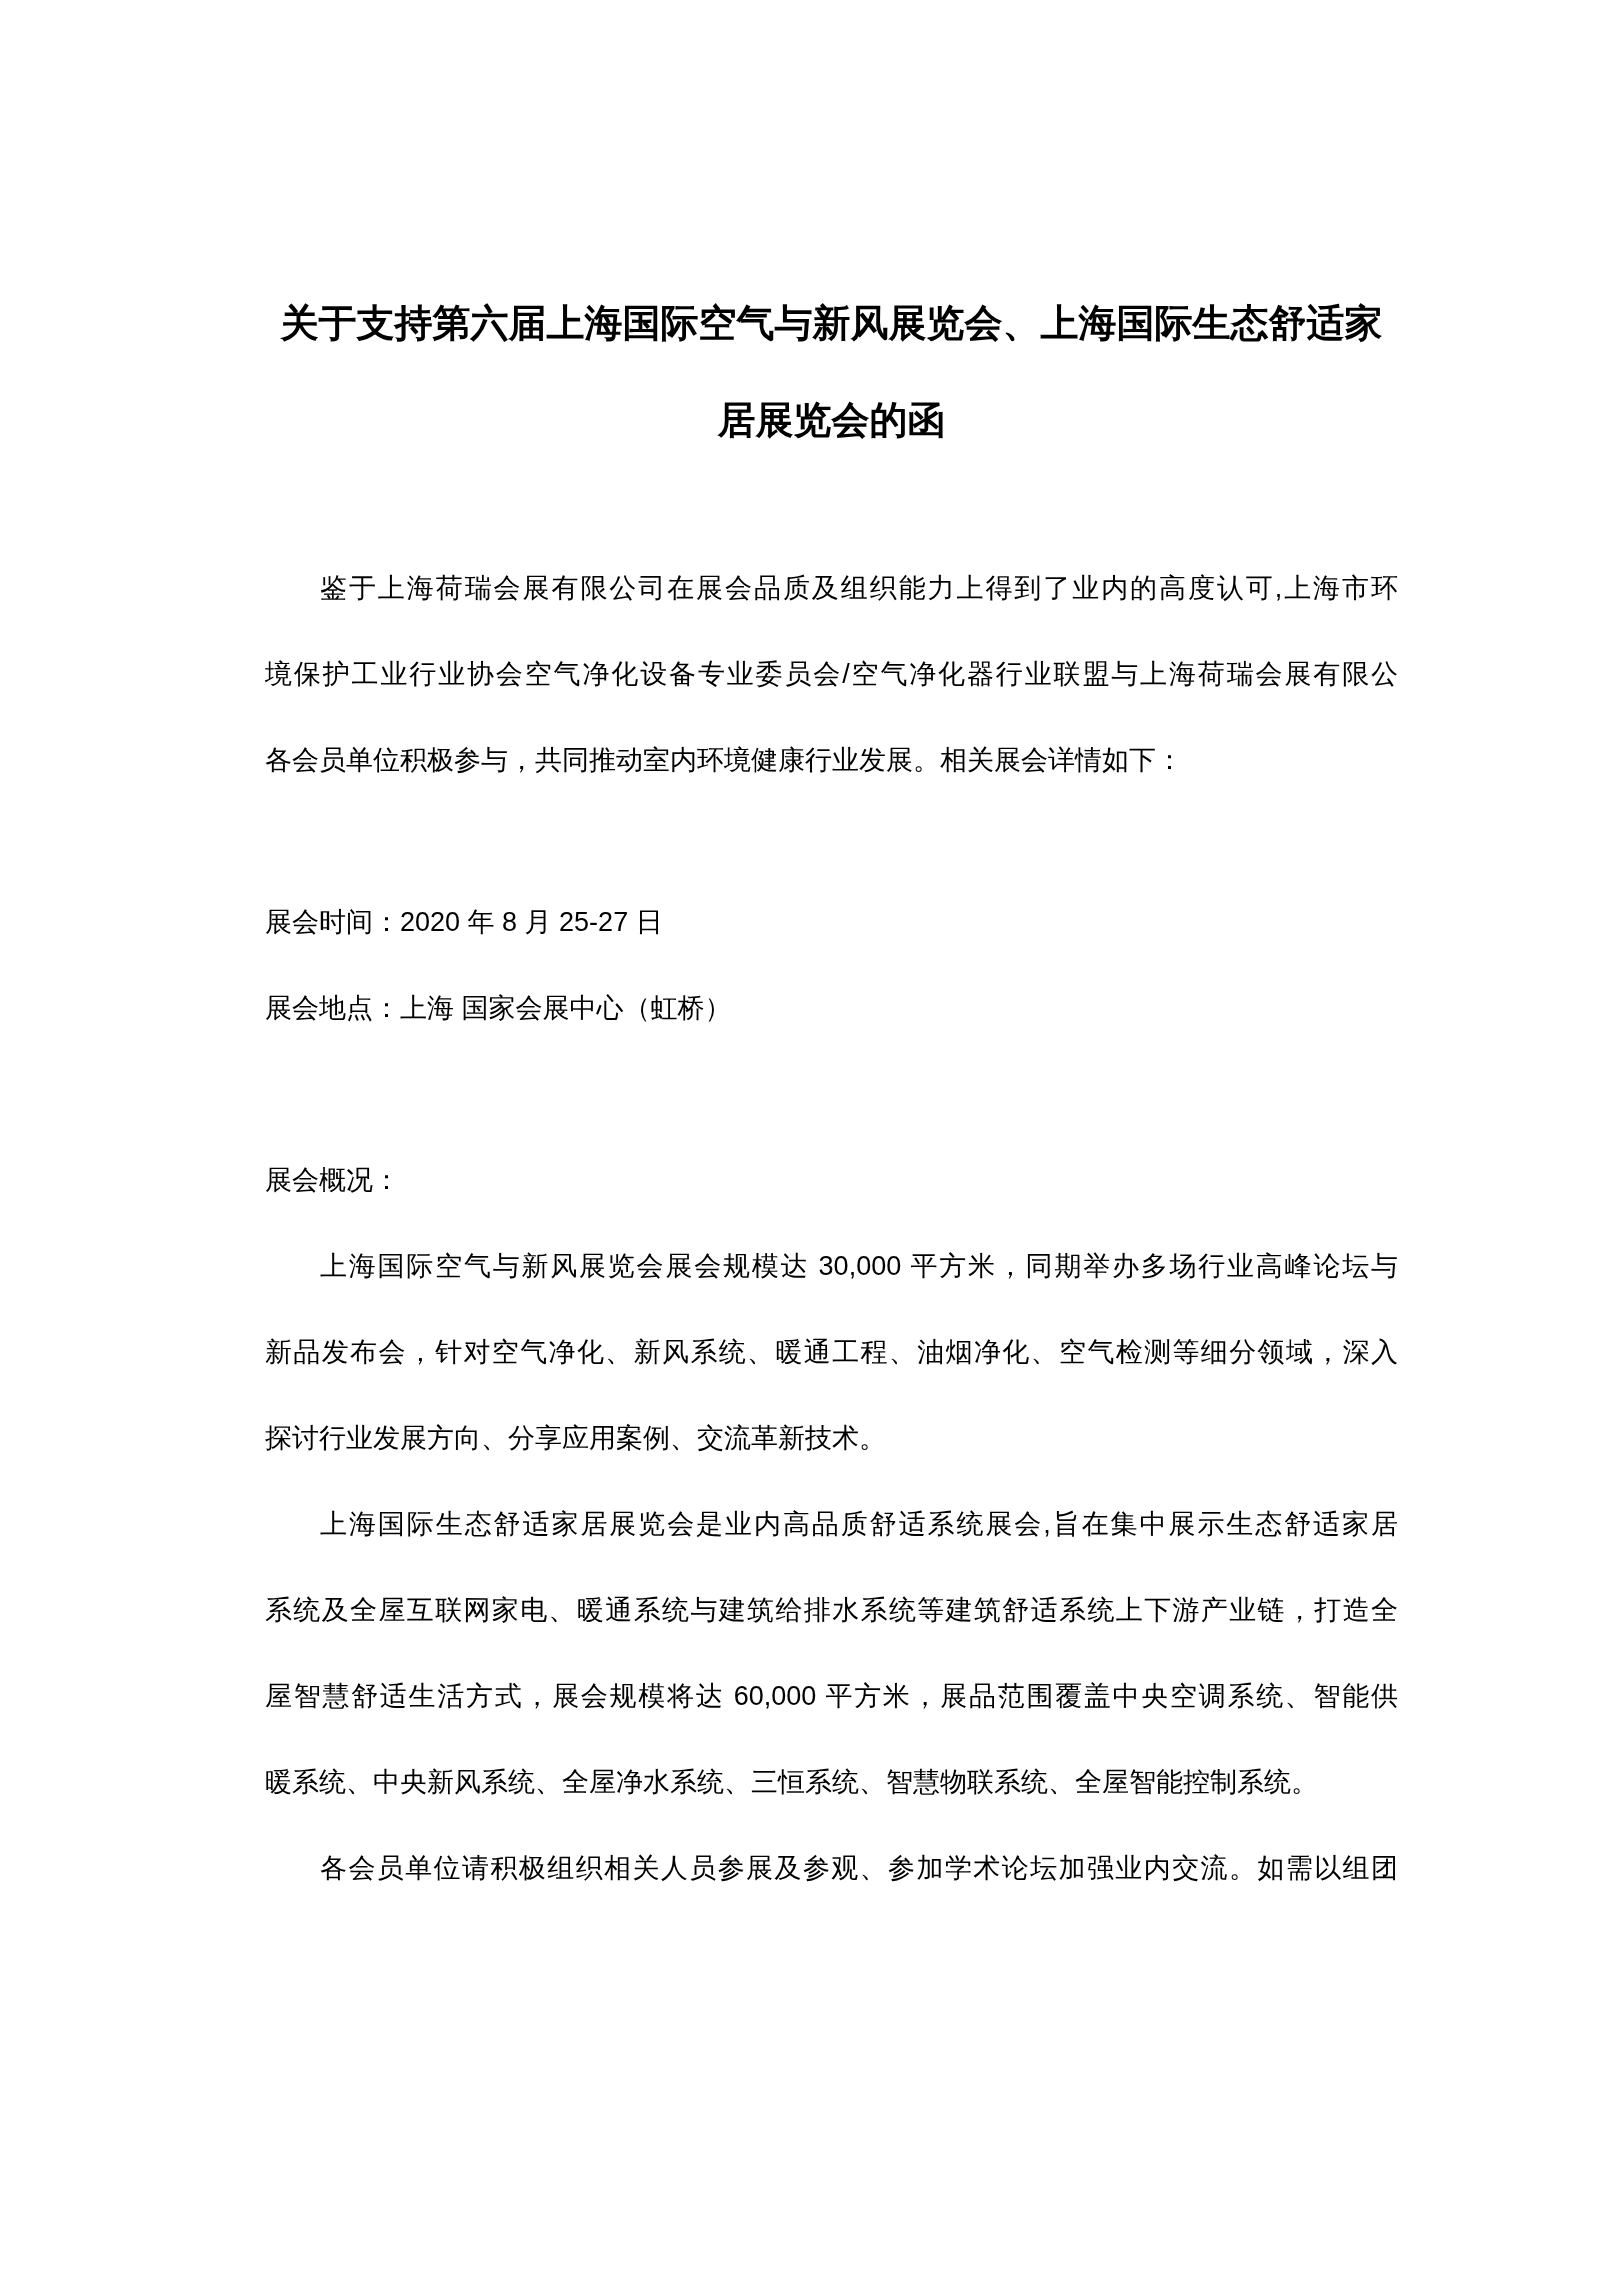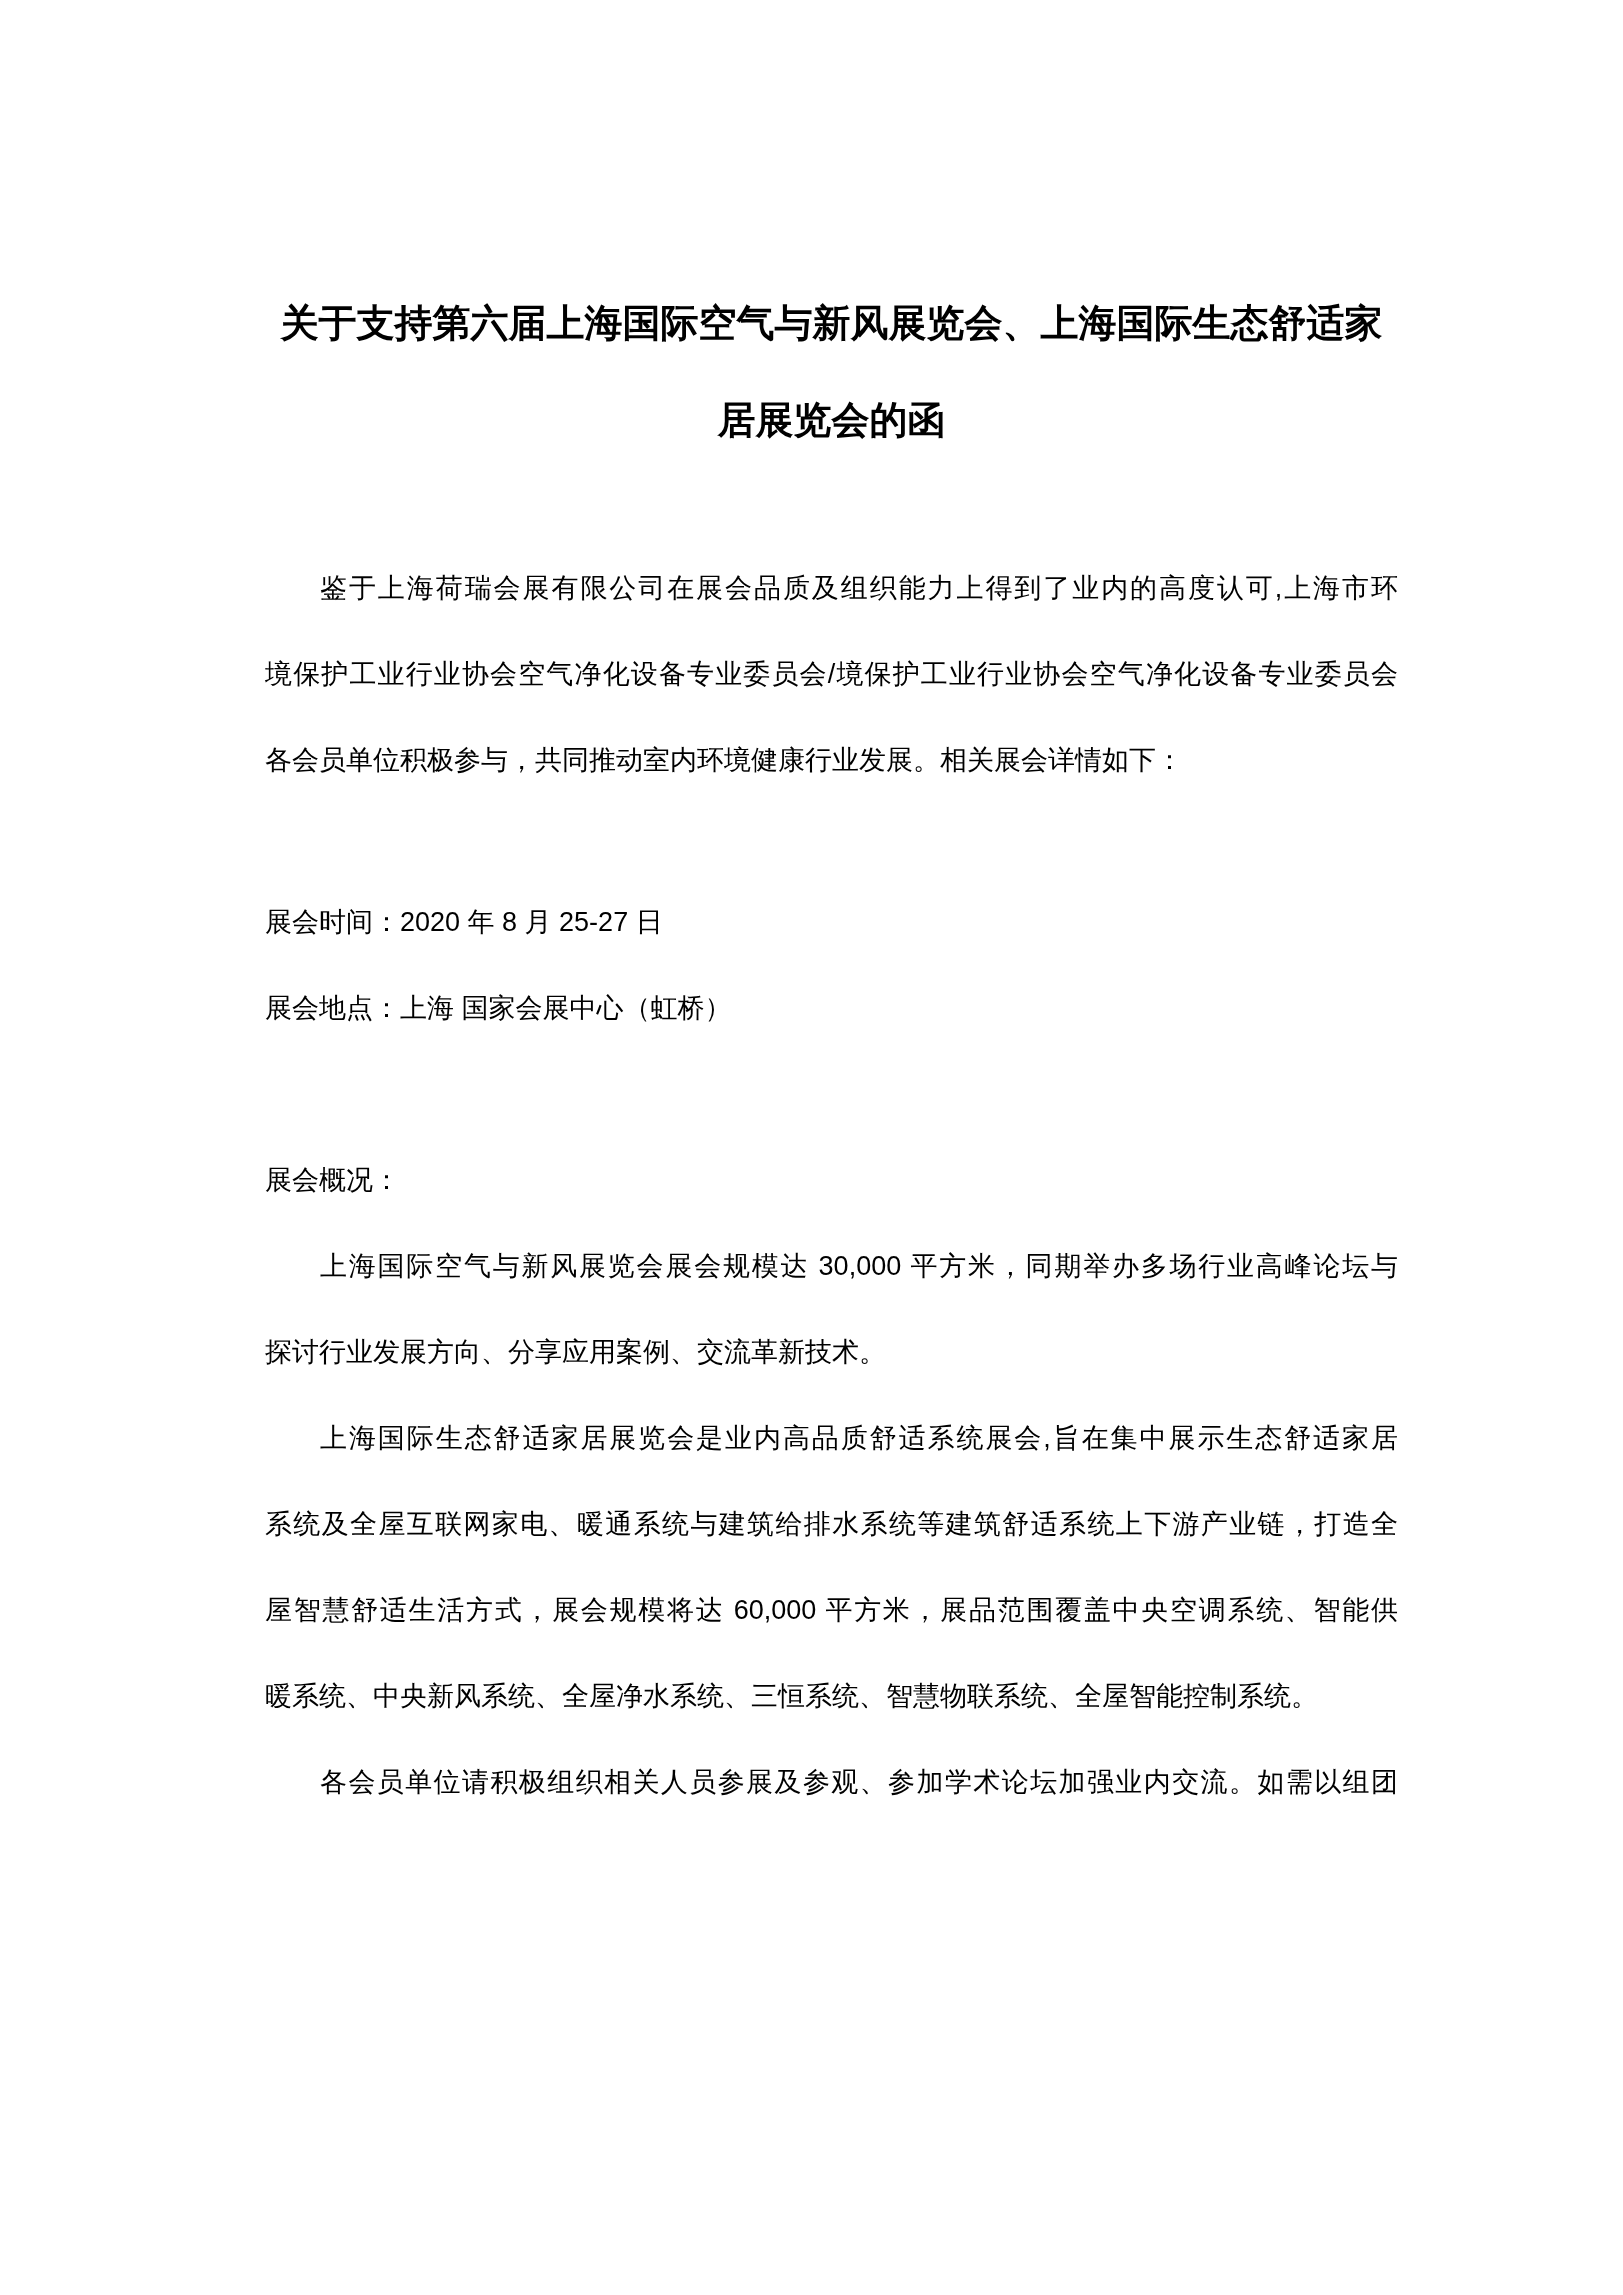--- a/index.html
+++ b/index.html
@@ -49,37 +49,38 @@
 
   <div>
     <div class="title-line">关于支持第六届上海国际空气与新风展览会、上海国际生态舒适家</div>
     <div class="title-line">居展览会的函</div>
   </div>
 
   <div class="spacer-a"></div>
 
   <div>
     <div class="body-line just indent">鉴于上海荷瑞会展有限公司在展会品质及组织能力上得到了业内的高度认可,上海市环</div>
-    <div class="body-line just">境保护工业行业协会空气净化设备专业委员会/境保护工业行业协会空气净化设备专业委员会</div>
+    <div class="body-line just">境保护工业行业协会空气净化设备专业委员会/空气净化器行业联盟与上海荷瑞会展有限公</div>
     <div class="body-line">各会员单位积极参与，共同推动室内环境健康行业发展。相关展会详情如下：</div>
   </div>
 
   <div class="spacer-b"></div>
 
   <div>
     <div class="body-line">展会时间：2020 年 8 月 25-27 日</div>
     <div class="body-line">展会地点：上海 国家会展中心（虹桥）</div>
   </div>
 
   <div class="spacer-c"></div>
 
   <div class="body-line">展会概况：</div>
 
   <div>
     <div class="body-line just indent">上海国际空气与新风展览会展会规模达 30,000 平方米，同期举办多场行业高峰论坛与</div>
+    <div class="body-line just">新品发布会，针对空气净化、新风系统、暖通工程、油烟净化、空气检测等细分领域，深入</div>
     <div class="body-line">探讨行业发展方向、分享应用案例、交流革新技术。</div>
   </div>
 
   <div>
     <div class="body-line just indent">上海国际生态舒适家居展览会是业内高品质舒适系统展会,旨在集中展示生态舒适家居</div>
     <div class="body-line just">系统及全屋互联网家电、暖通系统与建筑给排水系统等建筑舒适系统上下游产业链，打造全</div>
     <div class="body-line just">屋智慧舒适生活方式，展会规模将达 60,000 平方米，展品范围覆盖中央空调系统、智能供</div>
     <div class="body-line">暖系统、中央新风系统、全屋净水系统、三恒系统、智慧物联系统、全屋智能控制系统。</div>
   </div>
 

